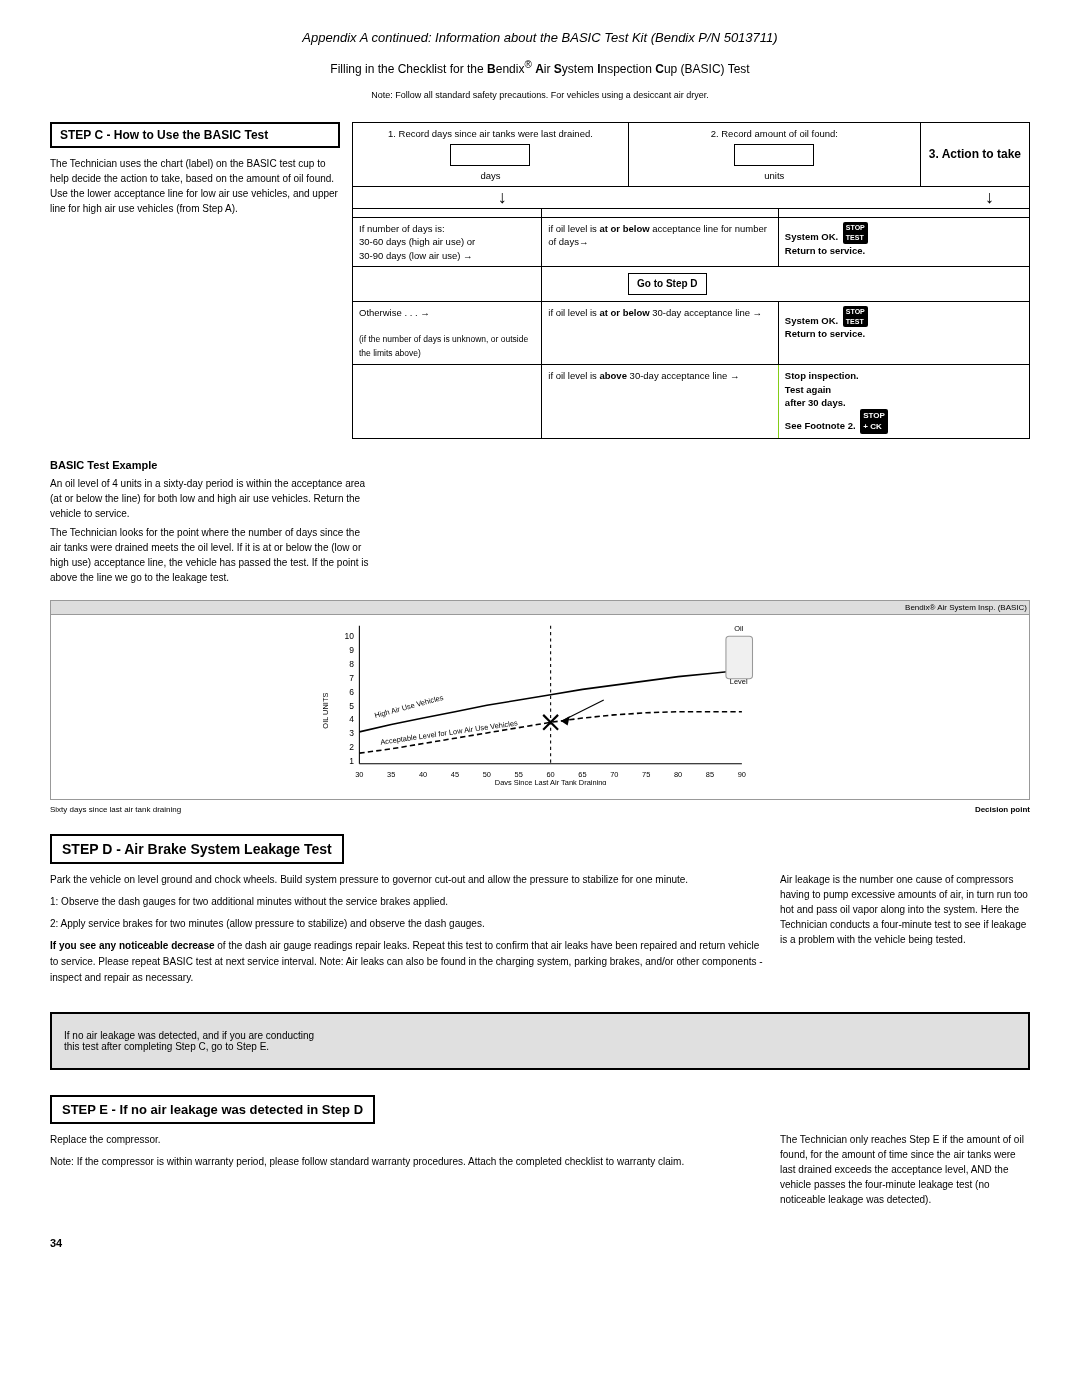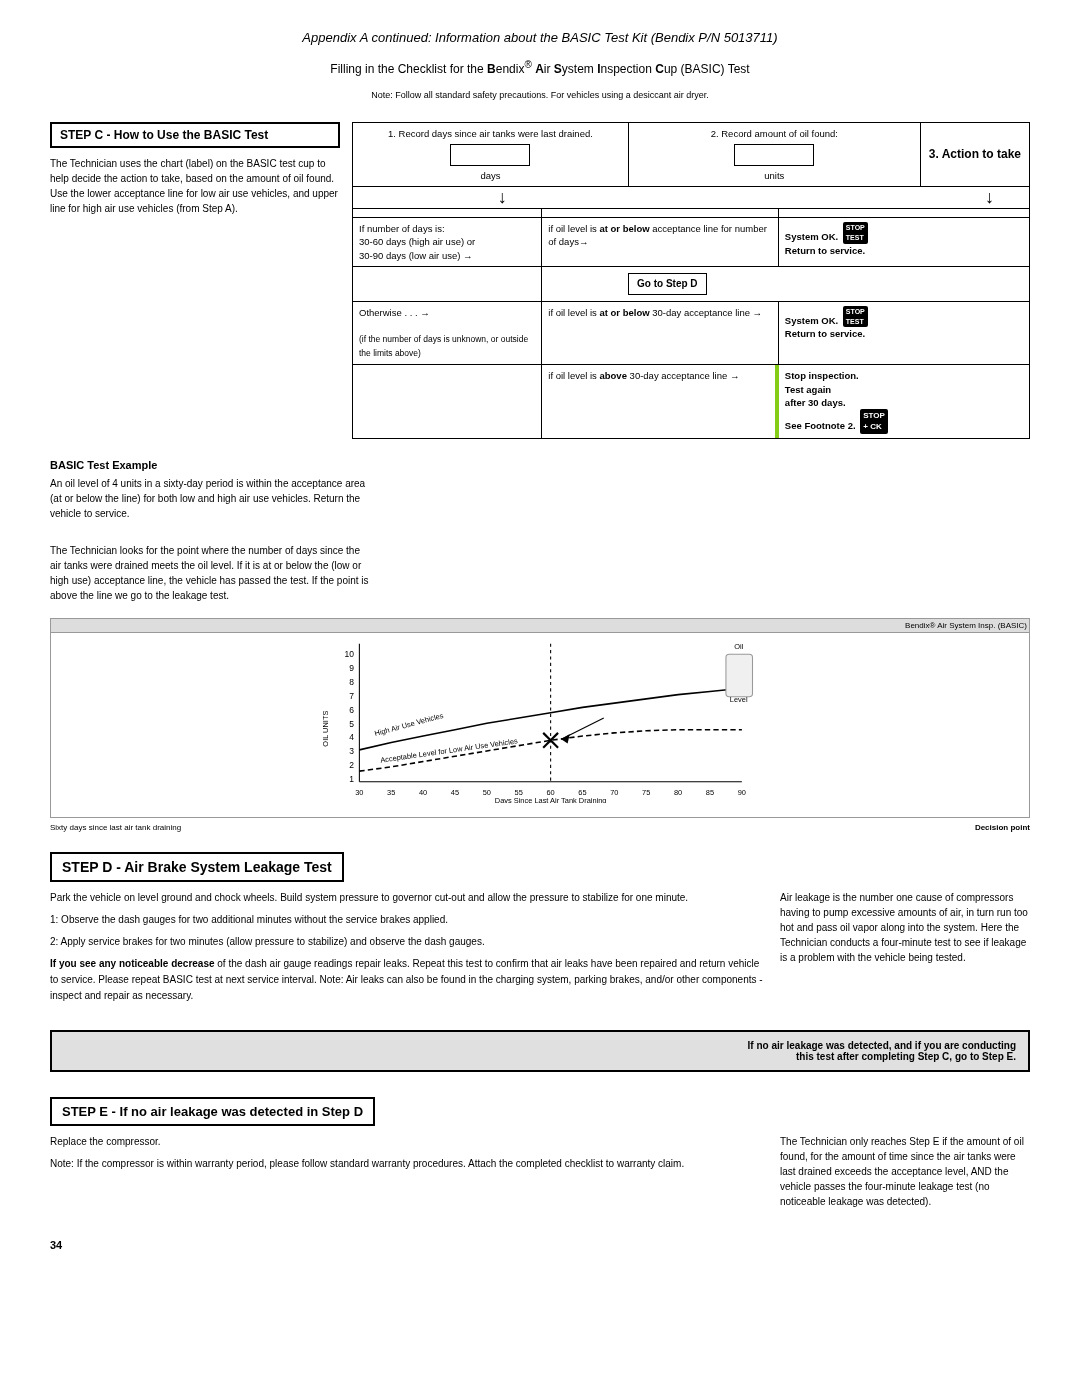--- a/index.html
+++ b/index.html
@@ -193,24 +193,24 @@
       margin-bottom: 6px;
     }
     .step-d-text b {
       font-weight: bold;
     }
 
     
     .warning-box {
       border: 2px solid #000;
       background: #e0e0e0;
-      padding: 8px 12px;
-      font-size: 10px;
-      font-weight: bold;
-      text-align: right;
+      padding: 16px 12px;
+      font-size: 10px;
+      font-weight: normal;
+      text-align: left;
       margin: 10px 0;
     }
 
     
     .step-e-section {
       margin-top: 5px;
     }
     .step-e-header {
       border: 2px solid #000;
       padding: 5px 10px;
@@ -400,36 +400,36 @@
           <div style="width:37%;">
             <div class="system-ok-block">
               <b>System OK.</b> <span class="stop-badge">STOP<br>TEST</span><br>
               <b>Return to service.</b>
             </div>
           </div>
         </div>
 
         <div class="dg-row" style="border-bottom:none;">
           <div class="col-condition"></div>
-          <div style="width:35%; border-right:4px solid #84cc16;">
+          <div style="width:35%; border-right:1px solid #84cc16;">
             if oil level is <b>above</b> 30-day acceptance line →
           </div>
           <div style="width:37%; font-size:9.5px; line-height:1.4;">
             <b>Stop inspection.<br>Test again<br>after 30 days.<br>See Footnote 2.</b>
             <span class="stop-badge-alt" style="font-size:8px; display:inline-block; margin-left:2px;">STOP<br>+ CK</span>
           </div>
         </div>
       </div>
     </div>
   </div>
 
   <div class="middle-section">
     <div class="left-middle">
       <div class="basic-test-example-title">BASIC Test Example</div>
-      <div class="basic-test-text" style="margin-bottom:22px;">An oil level of 4 units in a sixty-day period is within the acceptance area (at or below the line) for both low and high air use vehicles. Return the vehicle to service.</div>
+      <div class="basic-test-text" style="margin-bottom:4px;">An oil level of 4 units in a sixty-day period is within the acceptance area (at or below the line) for both low and high air use vehicles. Return the vehicle to service.</div>
       <div class="basic-test-text">The Technician looks for the point where the number of days since the air tanks were drained meets the oil level. If it is at or below the (low or high use) acceptance line, the vehicle has passed the test. If the point is above the line we go to the leakage test.</div>
     </div>
     <div class="right-middle">
 
       <div class="chart-container">
         <div class="chart-title-bar">
           Bendix® Air System Insp. (BASIC)
         </div>
         <svg class="basic-chart" viewBox="0 0 420 160" xmlns="http://www.w3.org/2000/svg">
 

